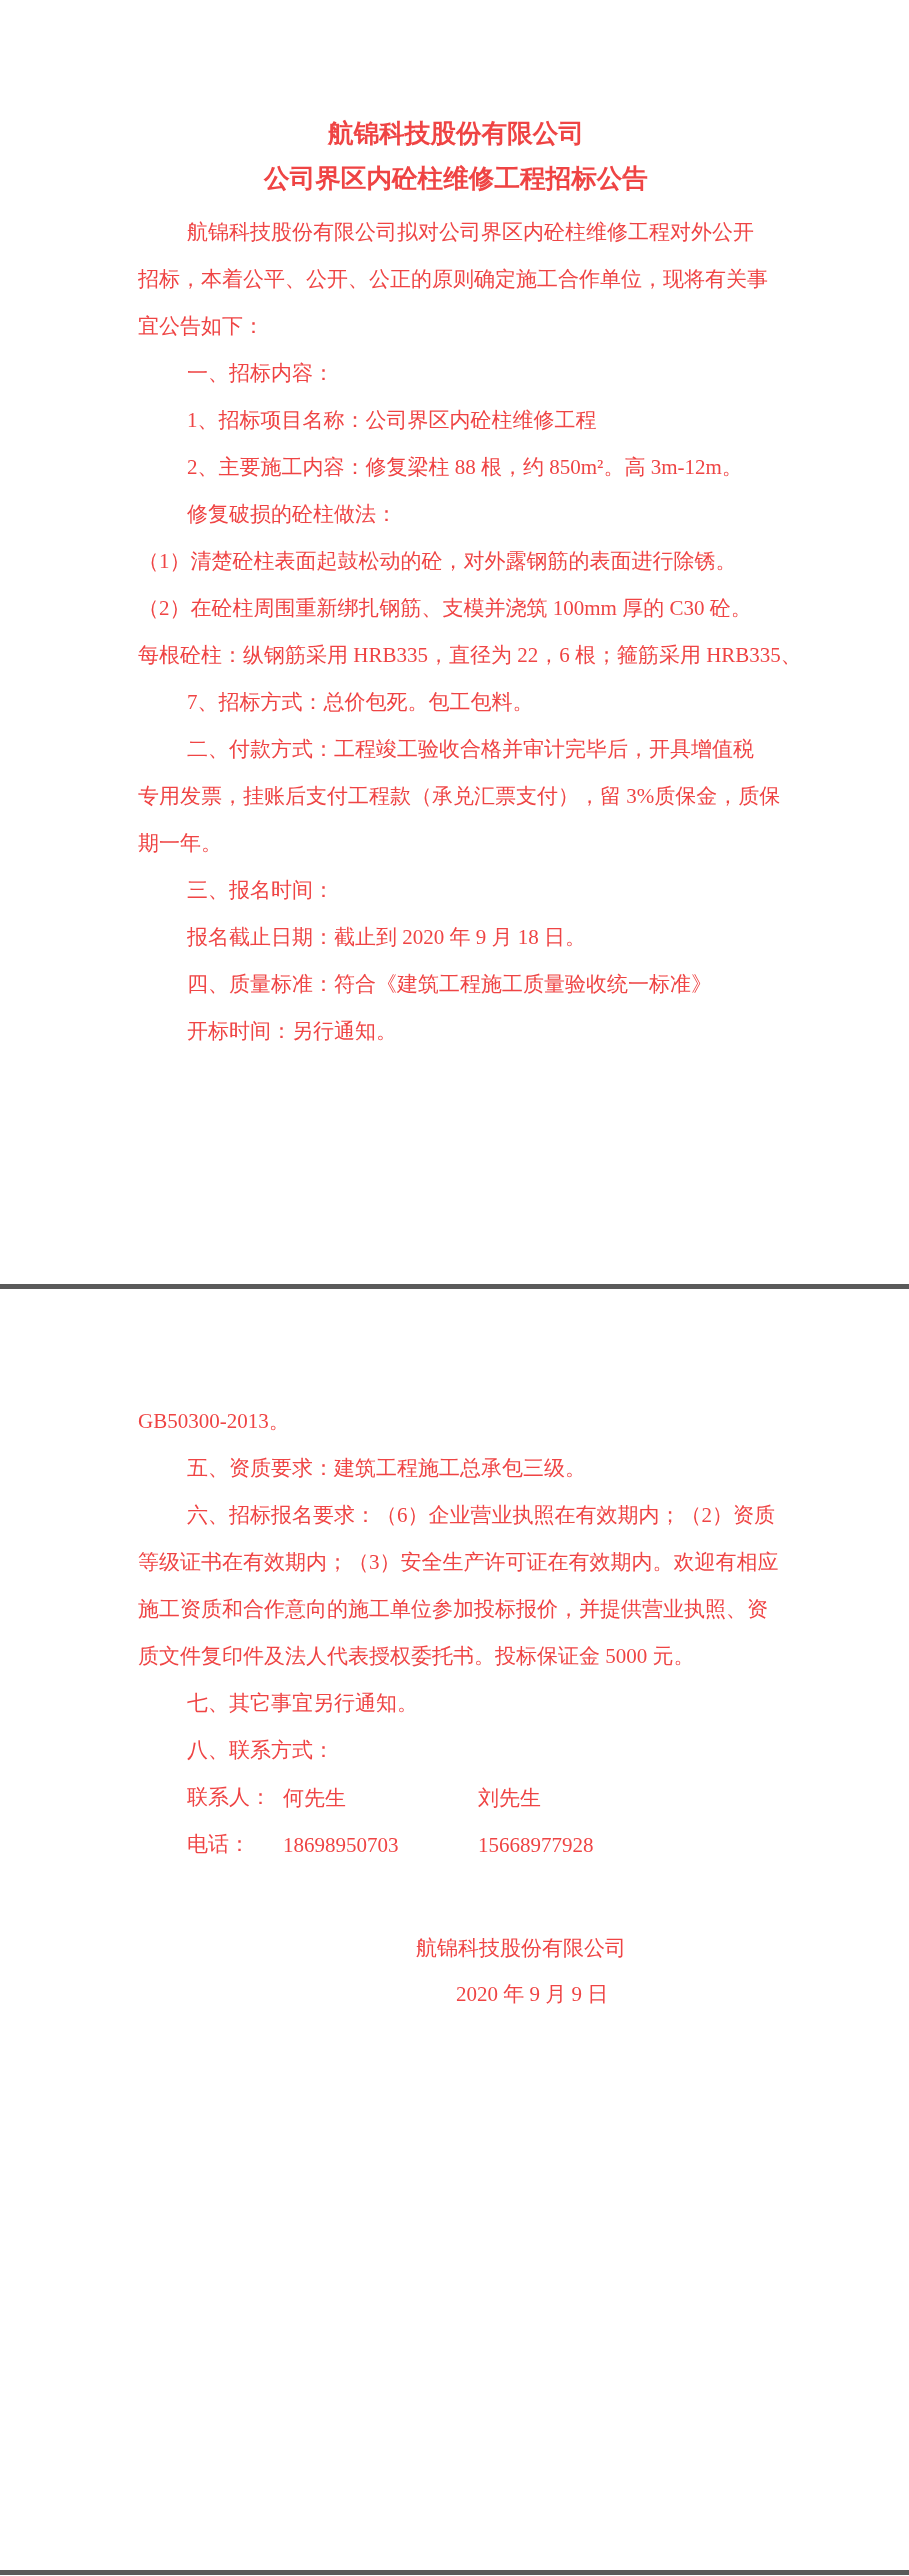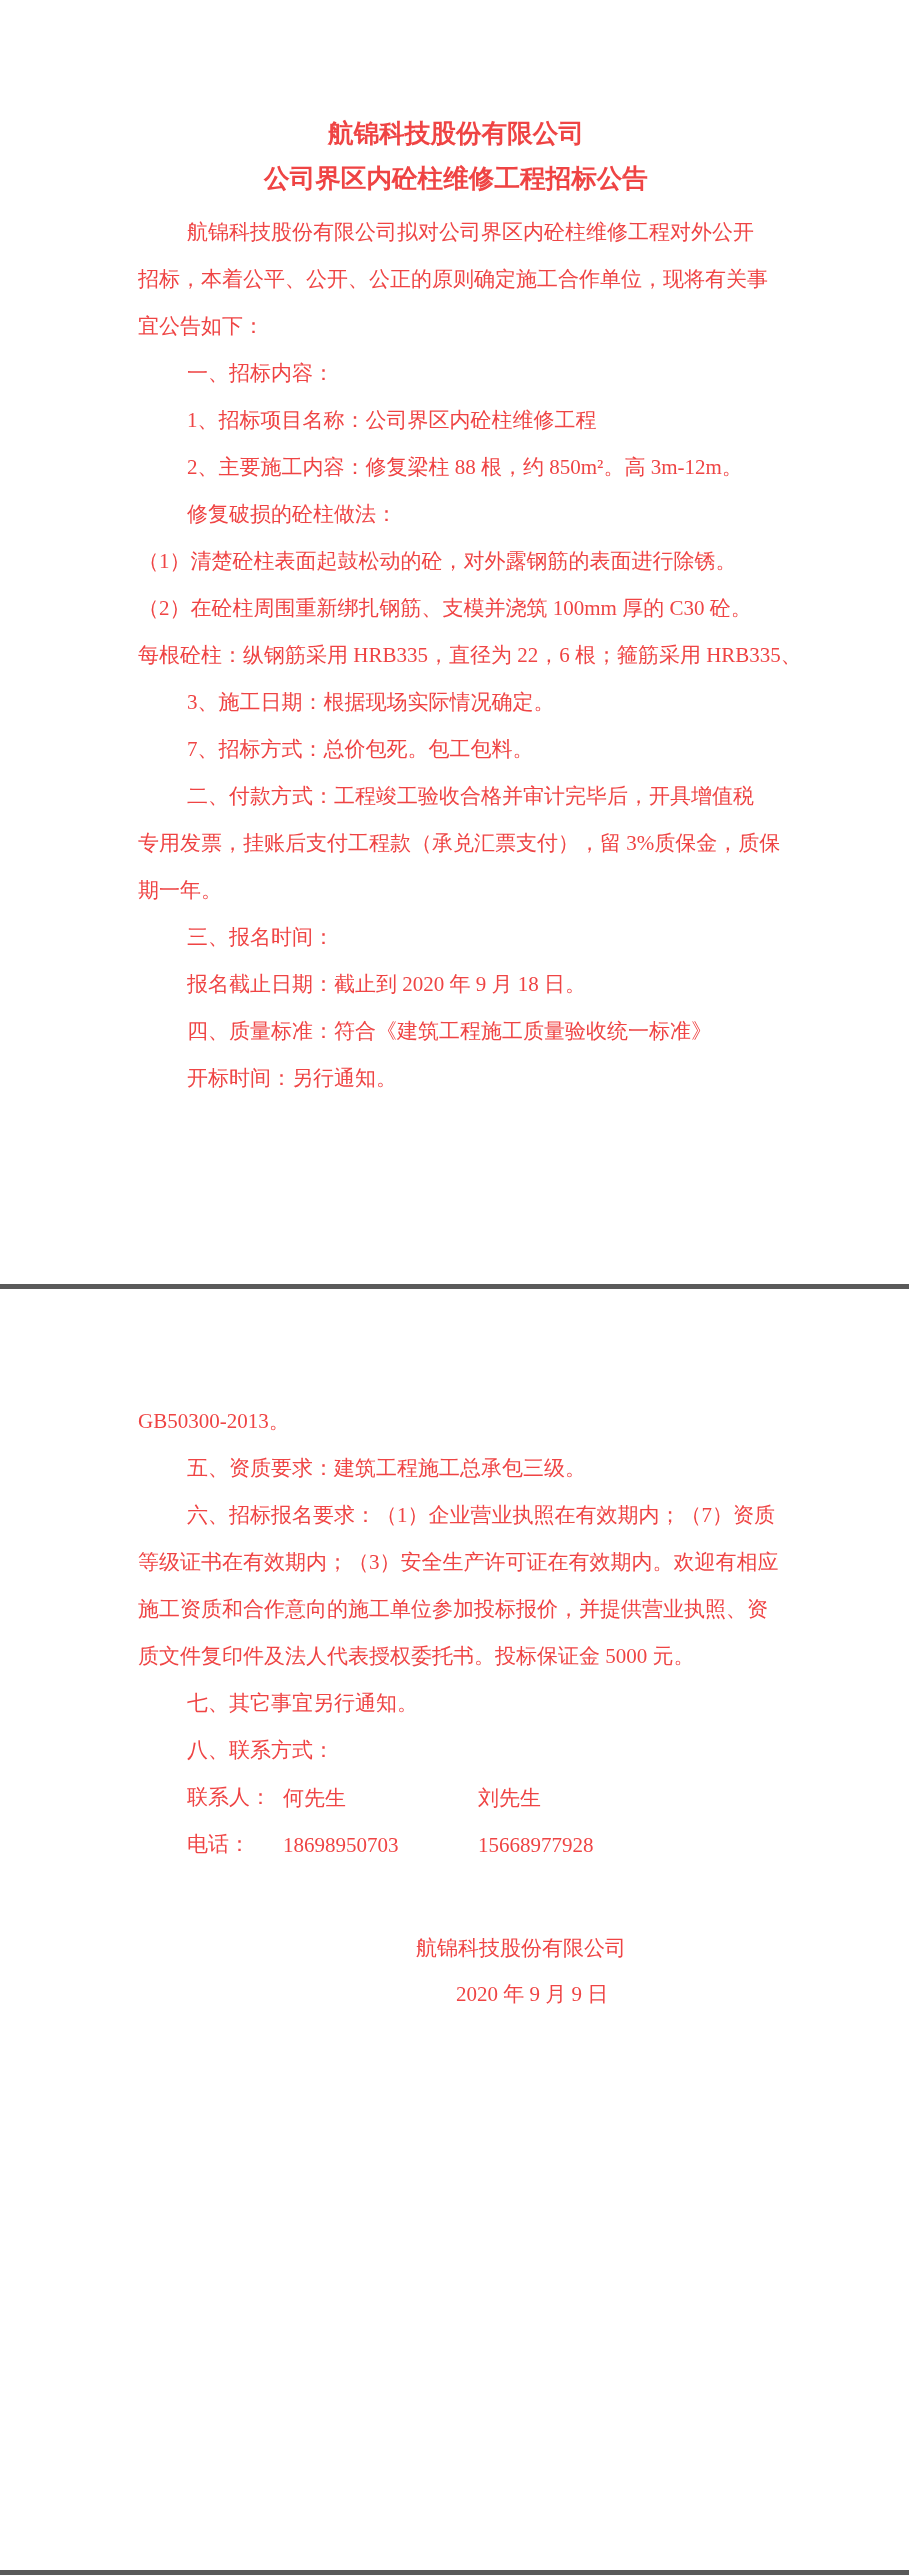--- a/index.html
+++ b/index.html
@@ -83,38 +83,37 @@
       <div class="line indent">航锦科技股份有限公司拟对公司界区内砼柱维修工程对外公开</div>
       <div class="line">招标，本着公平、公开、公正的原则确定施工合作单位，现将有关事</div>
       <div class="line">宜公告如下：</div>
       <div class="line indent">一、招标内容：</div>
       <div class="line indent">1、招标项目名称：公司界区内砼柱维修工程</div>
       <div class="line indent">2、主要施工内容：修复梁柱 88 根，约 850m²。高 3m-12m。</div>
       <div class="line indent">修复破损的砼柱做法：</div>
       <div class="line">（1）清楚砼柱表面起鼓松动的砼，对外露钢筋的表面进行除锈。</div>
       <div class="line">（2）在砼柱周围重新绑扎钢筋、支模并浇筑 100mm 厚的 C30 砼。</div>
       <div class="line">每根砼柱：纵钢筋采用 HRB335，直径为 22，6 根；箍筋采用 HRB335、</div>
-      <div class="line indent">3、施工日期：根据现场实际情况确定。</div>
       <div class="line indent">7、招标方式：总价包死。包工包料。</div>
       <div class="line indent">二、付款方式：工程竣工验收合格并审计完毕后，开具增值税</div>
       <div class="line">专用发票，挂账后支付工程款（承兑汇票支付），留 3%质保金，质保</div>
       <div class="line">期一年。</div>
       <div class="line indent">三、报名时间：</div>
       <div class="line indent">报名截止日期：截止到 2020 年 9 月 18 日。</div>
       <div class="line indent">四、质量标准：符合《建筑工程施工质量验收统一标准》</div>
       <div class="line indent">开标时间：另行通知。</div>
     </div>
 
   <div class="divider d1" style="background: rgb(90, 90, 90);"></div>
 
   <div id="page2-body" class="body-block">
     <div id="page2-lines">
         <div class="line">GB50300-2013。</div>
         <div class="line indent">五、资质要求：建筑工程施工总承包三级。</div>
-        <div class="line indent">六、招标报名要求：（1）企业营业执照在有效期内；（7）资质</div>
+        <div class="line indent">六、招标报名要求：（6）企业营业执照在有效期内；（2）资质</div>
         <div class="line">等级证书在有效期内；（3）安全生产许可证在有效期内。欢迎有相应</div>
         <div class="line">施工资质和合作意向的施工单位参加投标报价，并提供营业执照、资</div>
         <div class="line">质文件复印件及法人代表授权委托书。投标保证金 5000 元。</div>
         <div class="line indent">七、其它事宜另行通知。</div>
         <div class="line indent">八、联系方式：</div>
       </div>
 
     <div class="line indent contact-row">
       <span>联系人：</span>
       <span class="ccol c1">何先生</span>

